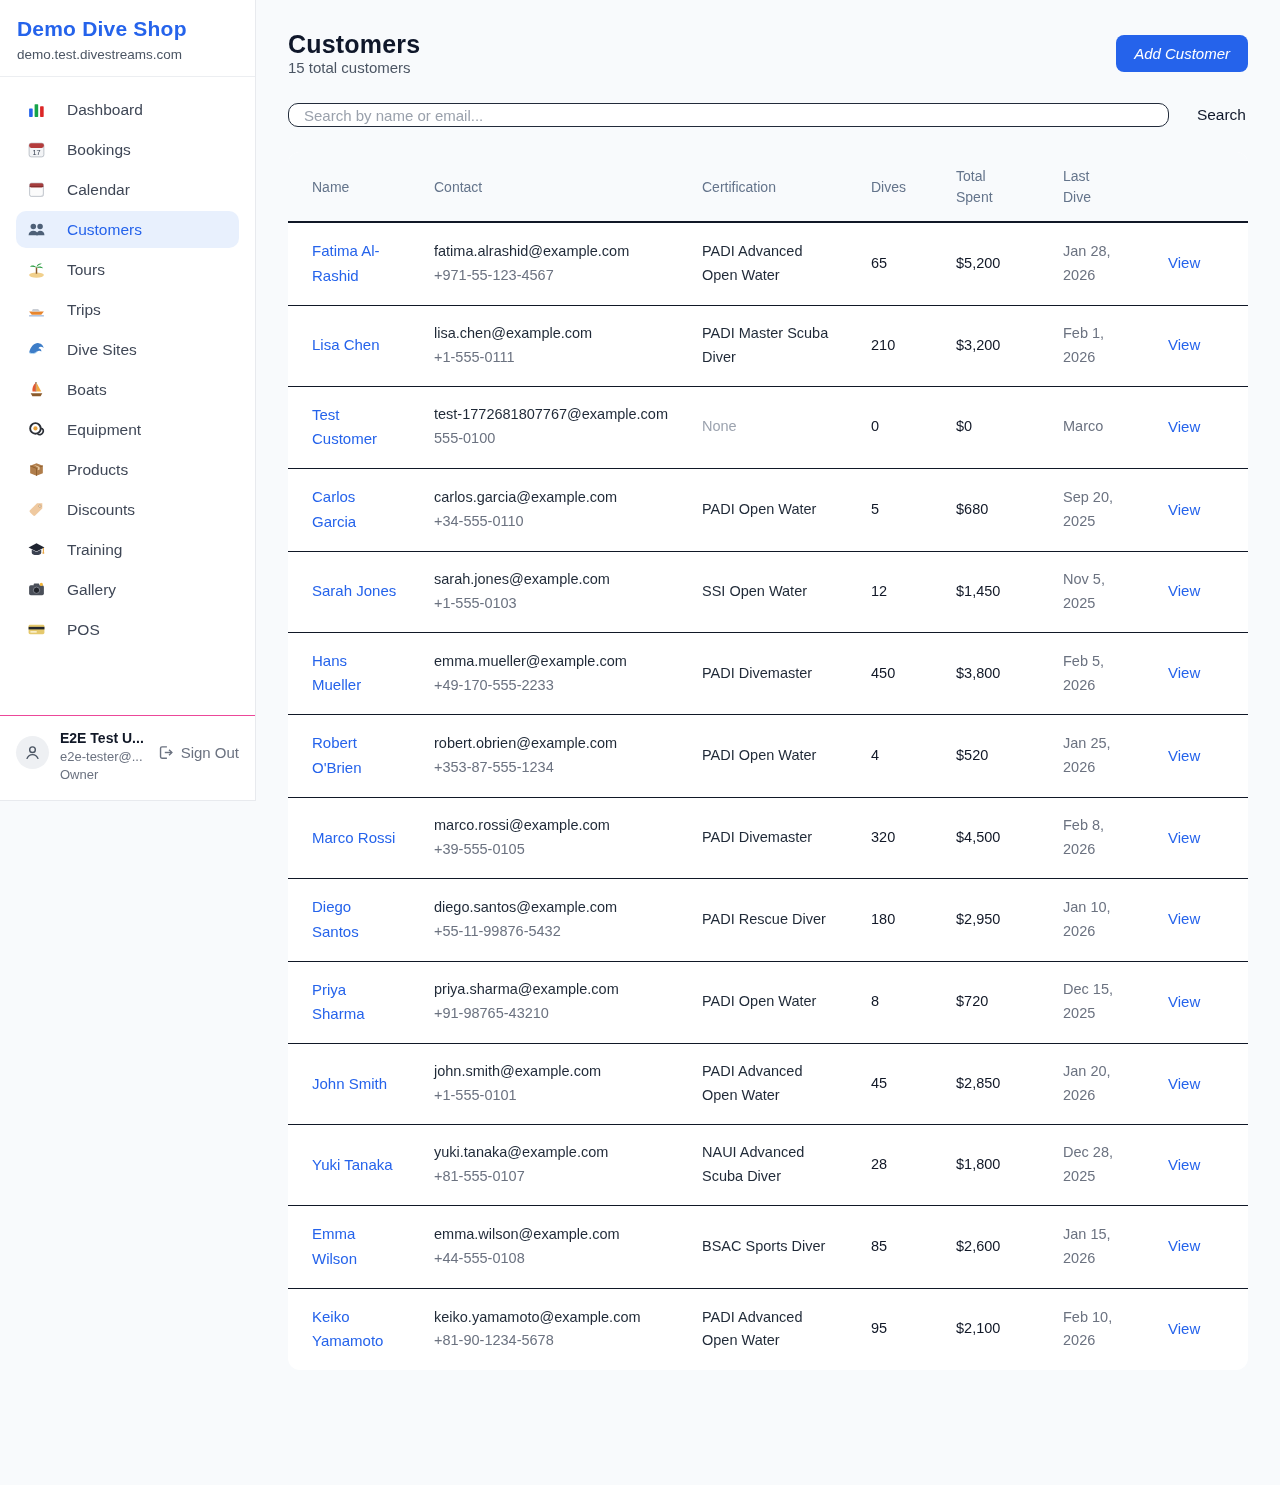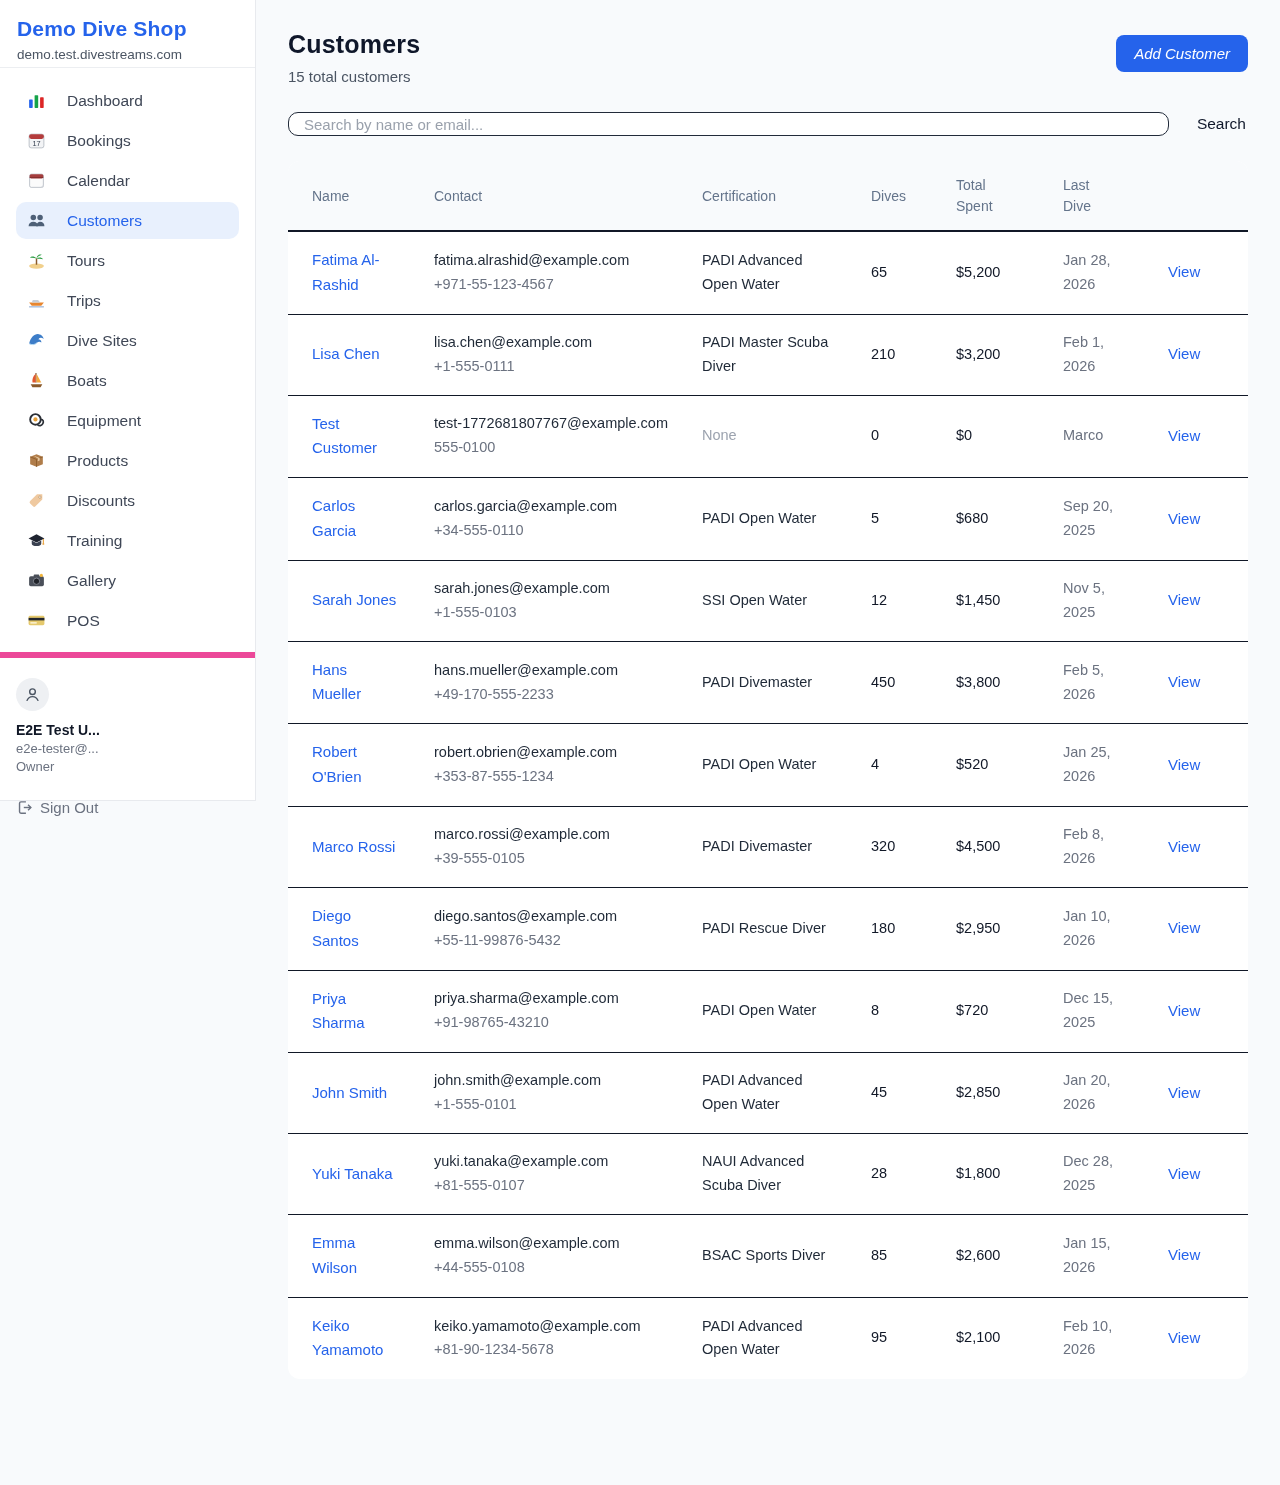--- a/index.html
+++ b/index.html
@@ -8,53 +8,53 @@
     font-family:"Liberation Sans", sans-serif;
     background:#f8fafc; color:#111827;
     width:1280px; height:1485px; position:relative;
   }
   
   .sidebar {
     position:absolute; left:0; top:0; width:256px; height:801px;
     background:#fff; border-right:1px solid #e8eaee; border-bottom:1px solid #e8eaee;
     display:flex; flex-direction:column;
   }
-  .brand { padding:17px 17px 5px; border-bottom:1px solid #eceef1; }
+  .brand { padding:17px 17px 14px; border-bottom:1px solid #eceef1; }
   .brand-title { color:#2563eb; font-size:21px; font-weight:bold; letter-spacing:.2px; }
   .brand-domain { color:#4b5563; font-size:13.5px; margin-top:6px; }
   .nav { padding:14px 16px 10px; flex:1; }
   .nav-item {
     display:flex; align-items:center; gap:21px;
     padding:9px 11px; border-radius:10px; margin-bottom:3px;
     font-size:15.5px; color:#3f4756; cursor:pointer;
   }
   .nav-item.active { background:#e8f0fd; color:#2563eb; }
   .nav-icon { width:19px; height:19px; display:inline-flex; align-items:center; justify-content:flex-end; flex:0 0 19px; }
   .nav-icon svg { width:19px; height:19px; }
   .side-footer {
-    border-top:6px solid #ec4899; padding:14px 16px 18px;
-    display:flex; align-items:flex-start; gap:11px;flex-direction:column;
+    border-top:1px solid #ec4899; padding:14px 16px 18px;
+    display:flex; align-items:flex-start; gap:11px;
   }
   .avatar {
     width:33px; height:33px; border-radius:50%; background:#eef0f3;
     display:flex; align-items:center; justify-content:center; margin-top:6px; flex:0 0 33px;
   }
   .user-block { flex:1; min-width:0; }
   .user-name { font-size:14px; font-weight:bold; color:#111827; }
   .user-email { font-size:13px; color:#6b7280; margin-top:3px; }
   .user-role { font-size:13px; color:#6b7280; margin-top:3px; }
   .signout {
     display:flex; align-items:center; gap:7px; color:#6b7280; font-size:15px;
     background:none; border:none; cursor:pointer; font-family:inherit; margin-top:14px; white-space:nowrap;
   }
   
   .main { position:absolute; left:256px; top:0; width:1024px; padding:30px 32px 24px; }
   .main-head { display:flex; justify-content:space-between; align-items:flex-start; }
   .page-title { font-size:25px; font-weight:bold; color:#0f172a; letter-spacing:.2px; }
-  .page-sub { font-size:15px; color:#4b5563; margin-top:9px; }
+  .page-sub { font-size:15px; color:#4b5563; }
   .btn-primary {
     background:#2563eb; color:#fff; border:none; border-radius:8px;
     font-size:15px; font-family:inherit; padding:10px 18px; cursor:pointer; margin-top:5px;font-style:italic;
   }
   .search-row { display:flex; align-items:center; margin-top:24px; gap:26px; }
   .search-input {
     flex:1; height:24px; border:1px solid #222b3a; border-radius:10px;
     padding:0 15px; font-size:15px; font-family:inherit; color:#111827; background:#fff; outline:none;
   }
   .search-input::placeholder { color:#9aa1ac; }
@@ -384,21 +384,21 @@
     <td><span>12</span></td>
     <td><span>$1,450</span></td>
     <td>
               <div class="last-dive">Nov 5, 2025</div>
             </td>
     <td><a href="#" class="view-link">View</a></td>
   </tr>
           <tr>
     <td><a href="#" class="name-link">Hans Mueller</a></td>
     <td>
-      <div class="email">hans.mueller@example.com</div>
+      <div class="email">emma.mueller@example.com</div>
       <div class="phone">+49-170-555-2233</div>
     </td>
     <td>
               <div class="cert">PADI Divemaster</div>
             </td>
     <td><span>450</span></td>
     <td><span>$3,800</span></td>
     <td>
               <div class="last-dive">Feb 5, 2026</div>
             </td>

